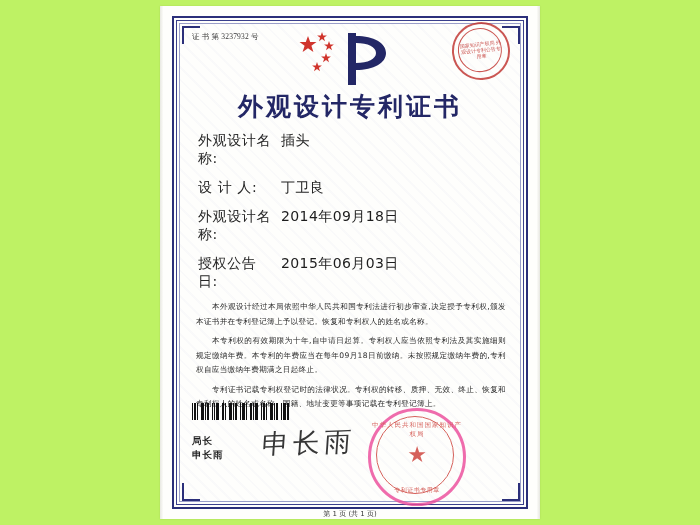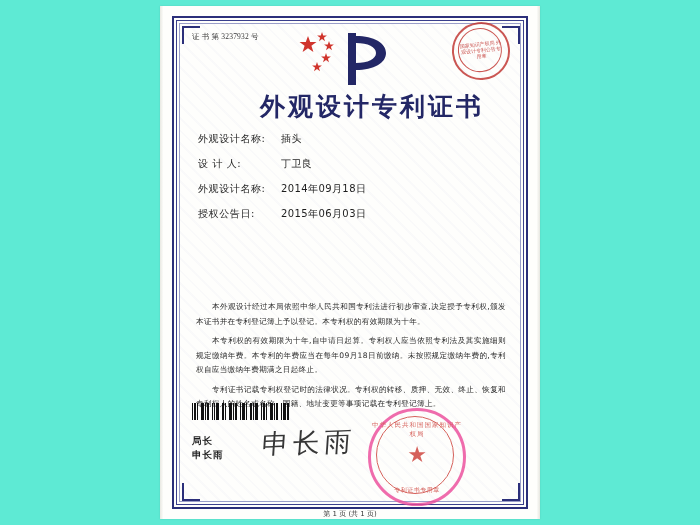--- a/index.html
+++ b/index.html
@@ -8,21 +8,21 @@
     width: 700px;
     height: 525px;
     background: #ffffff;
     font-family: "Liberation Serif", serif;
   }
 
   #certificate {
     position: relative;
     width: 700px;
     height: 525px;
-    background: #5eead4;
+    background: #bef264;
     overflow: hidden;
   }
 
   
   .paper {
     position: absolute;
     left: 160px;
     top: 6px;
     width: 380px;
     height: 513px;
@@ -146,35 +146,34 @@
     position: absolute;
     left: 176px;
     top: 90px;
     width: 348px;
     text-align: center;
     font-size: 25px;
     letter-spacing: 3px;
     font-weight: bold;
     color: #232766;
     font-family: "DejaVu Sans", sans-serif;
-    padding-left: 22px;
   }
 
   
   .fields {
     position: absolute;
     left: 198px;
     top: 132px;
     width: 308px;
   }
   .field-row {
     display: flex;
     align-items: baseline;
     margin-bottom: 11px;
-    font-size: 10px;
+    font-size: 14px;
     color: #2a2a2a;
     font-family: "DejaVu Sans", sans-serif;
   }
   .field-label {
     width: 78px;
     letter-spacing: 0.6px;
     color: #262626;
     flex: none;
   }
   .field-sep { width: 5px; flex: none; }
@@ -371,21 +370,21 @@
       <span class="field-value">2014年09月18日</span>
     </div>
     <div class="field-row">
       <span class="field-label">授权公告日:</span>
       <span class="field-sep"></span>
       <span class="field-value">2015年06月03日</span>
     </div>
   </div>
 
   <div class="body-text">
-    <p>本外观设计经过本局依照中华人民共和国专利法进行初步审查,决定授予专利权,颁发本证书并在专利登记簿上予以登记。本专利权的有效期限为十年。</p>
+    <p>本外观设计经过本局依照中华人民共和国专利法进行初步审查,决定授予专利权,颁发本证书并在专利登记簿上予以登记。恢复和专利权人的姓名或名称。</p>
     <p>本专利权的有效期限为十年,自申请日起算。专利权人应当依照专利法及其实施细则规定缴纳年费。本专利的年费应当在每年09月18日前缴纳。未按照规定缴纳年费的,专利权自应当缴纳年费期满之日起终止。</p>
     <p>专利证书记载专利权登记时的法律状况。专利权的转移、质押、无效、终止、恢复和专利权人的姓名或名称、国籍、地址变更等事项记载在专利登记簿上。</p>
   </div>
 
   <div class="barcode">
     <i></i><i class="w"></i><i></i><i class="s"></i><i class="x"></i><i></i><i class="w"></i><i class="s"></i><i></i><i></i><i class="x"></i><i class="s"></i><i class="w"></i><i></i><i class="s"></i><i class="x"></i><i></i><i class="w"></i><i class="s"></i><i></i><i class="x"></i><i></i><i class="s"></i><i class="w"></i><i></i><i class="x"></i><i class="s"></i><i></i><i class="w"></i><i></i><i class="s"></i><i class="x"></i><i></i><i class="w"></i><i class="s"></i><i></i><i class="x"></i><i class="w"></i>
   </div>
 
   <div class="sig-label">
     <div>局长</div>

